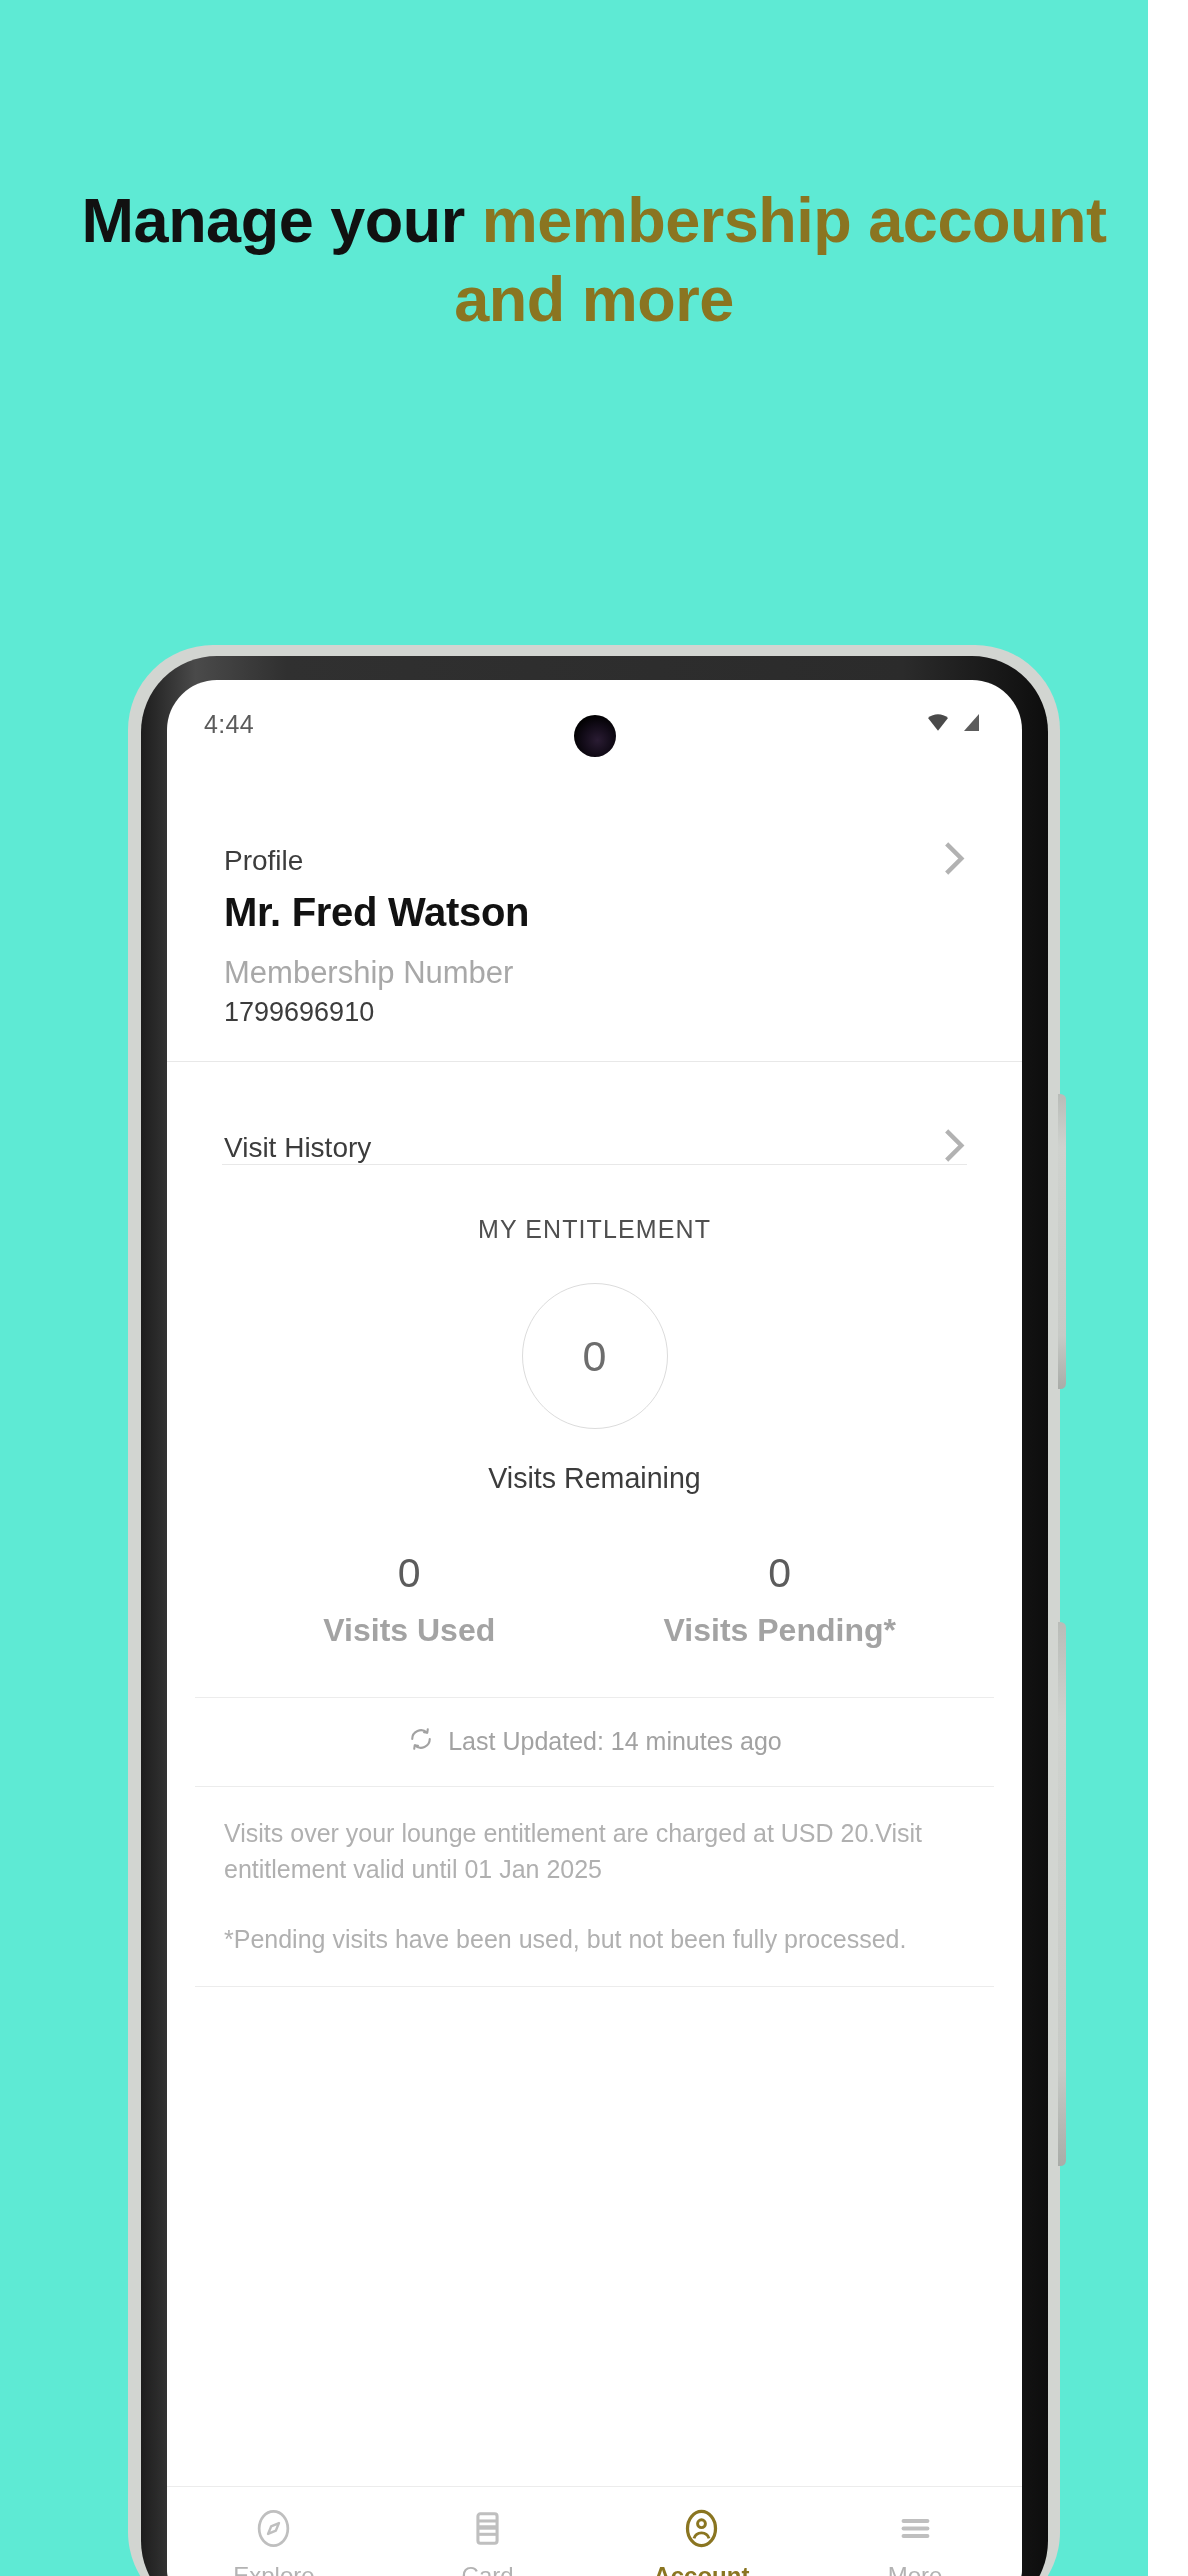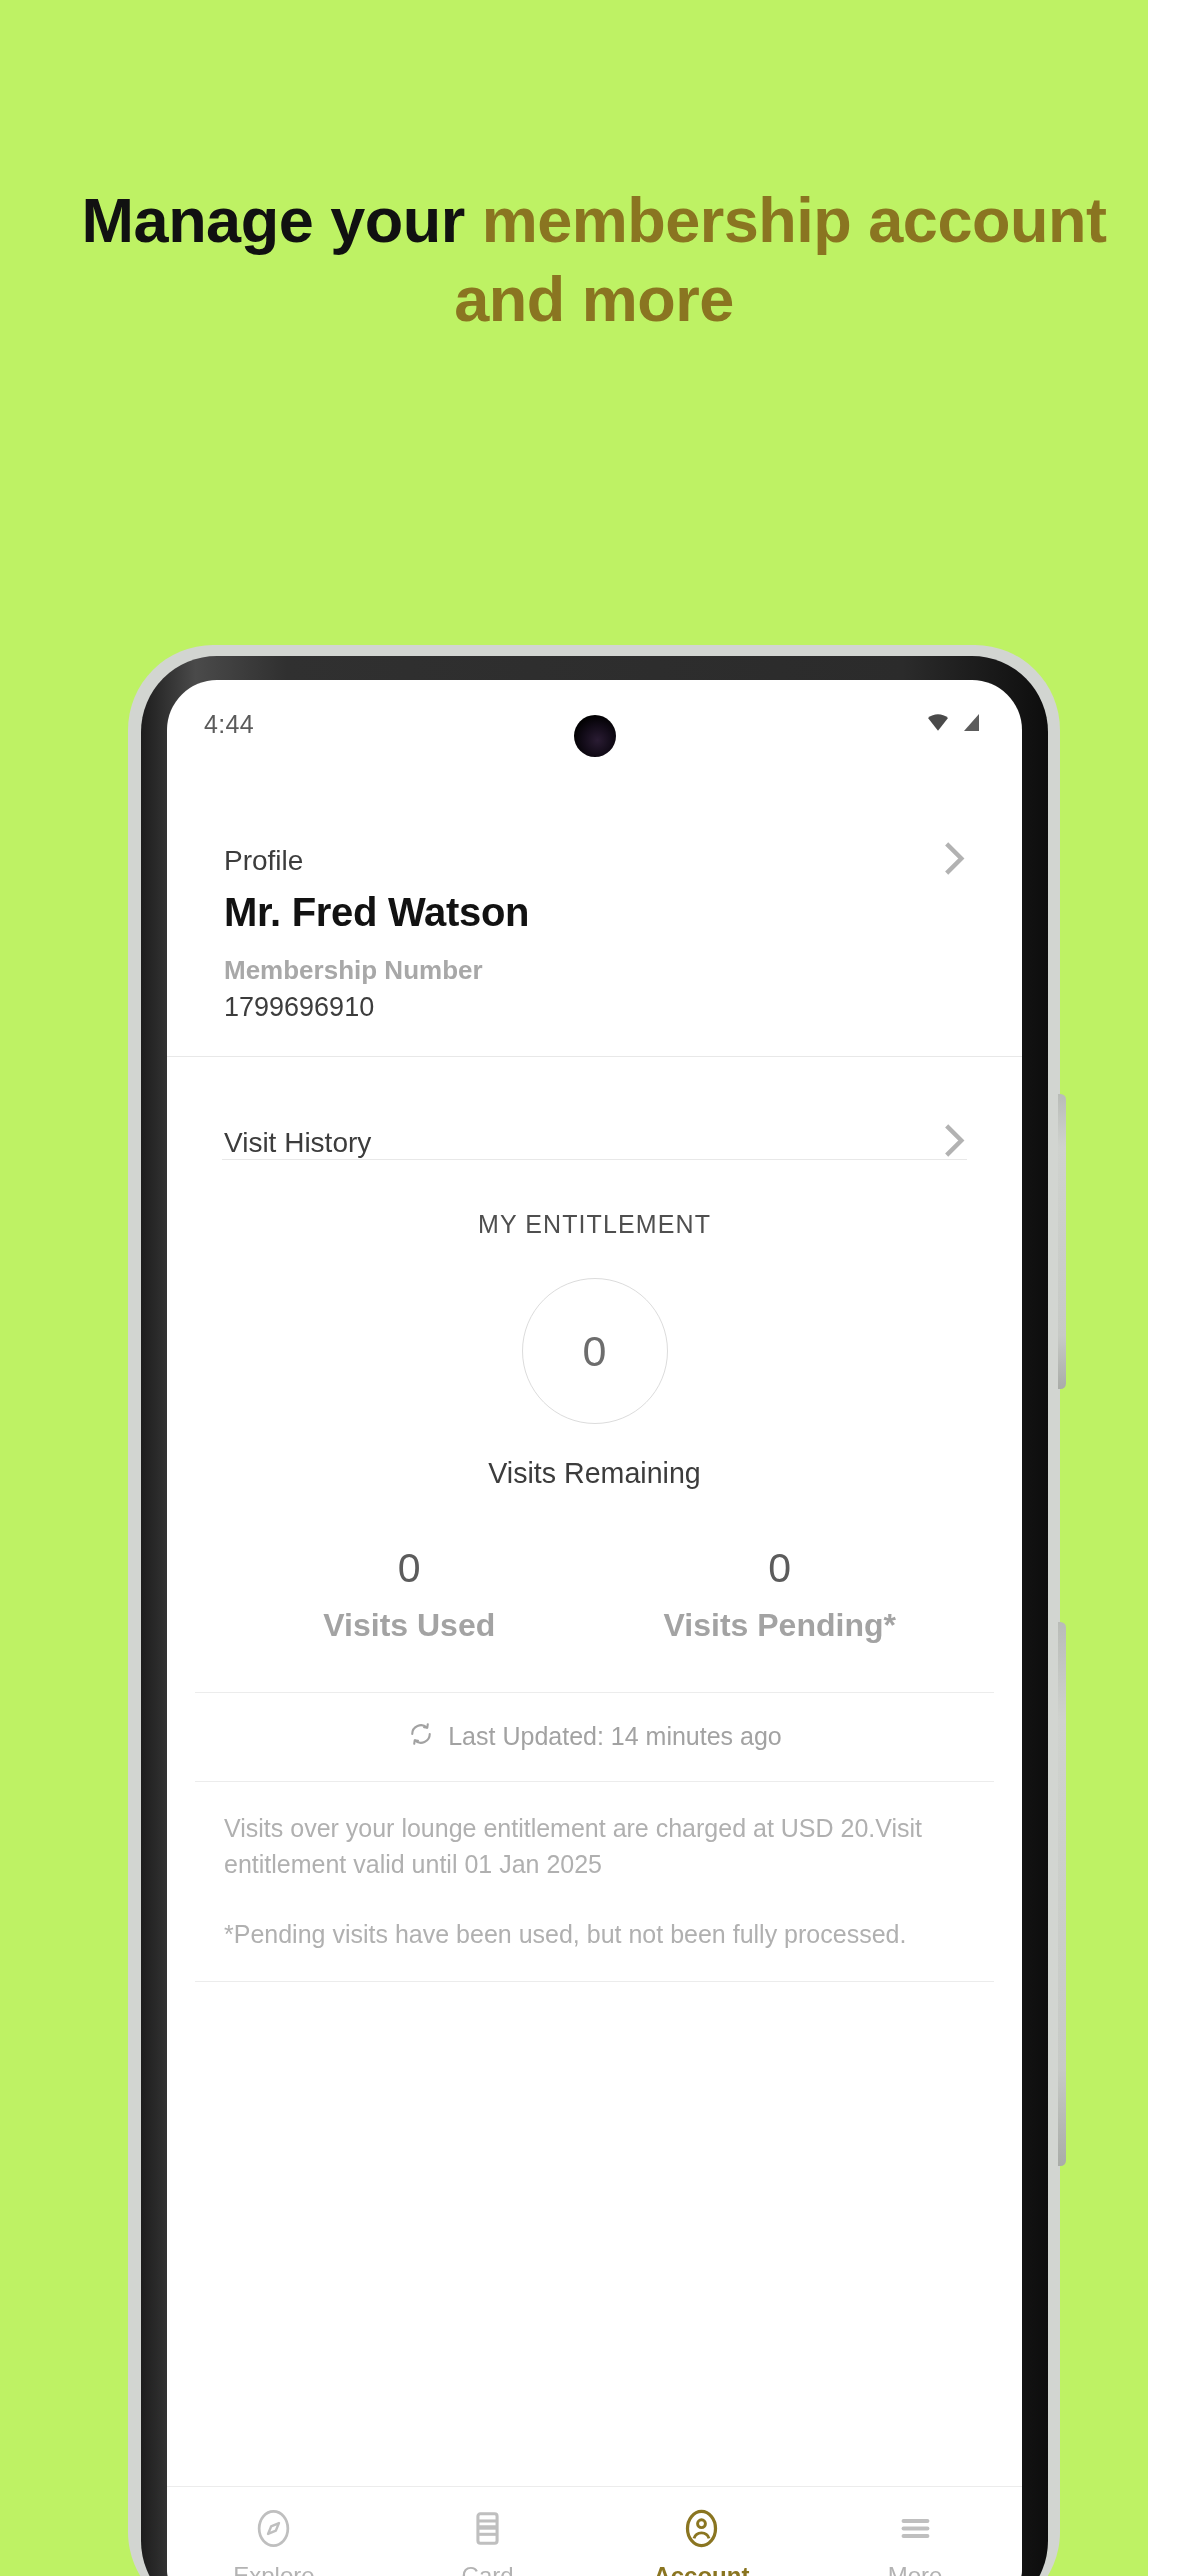--- a/index.html
+++ b/index.html
@@ -9,21 +9,21 @@
     height: 2576px;
     background: #ffffff;
     font-family: "Liberation Sans", sans-serif;
     overflow: hidden;
   }
 
   .page {
     position: relative;
     width: 1148px;
     height: 2576px;
-    background: #bef264;
+    background: #5eead4;
   }
 
   
   .headline {
     position: absolute;
     top: 181px;
     left: 0;
     width: 1188px;
     text-align: center;
     font-size: 63px;
@@ -143,24 +143,23 @@
 
   .name-block { padding: 13px 57px 33px 57px; }
   .user-name {
     font-size: 40px;
     font-weight: bold;
     color: #121212;
     letter-spacing: -0.3px;
     margin-bottom: 20px;
   }
   .mem-label {
-    font-size: 26px;
+    font-size: 31px;
     color: #a8a8a8;
     margin-bottom: 5.5px;
-    font-weight: bold;
   }
   .mem-value {
     font-size: 27px;
     color: #3c3c3c;
   }
 
   .div-full {
     height: 0.9px;
     background: #e8e8e8;
     width: 100%;

